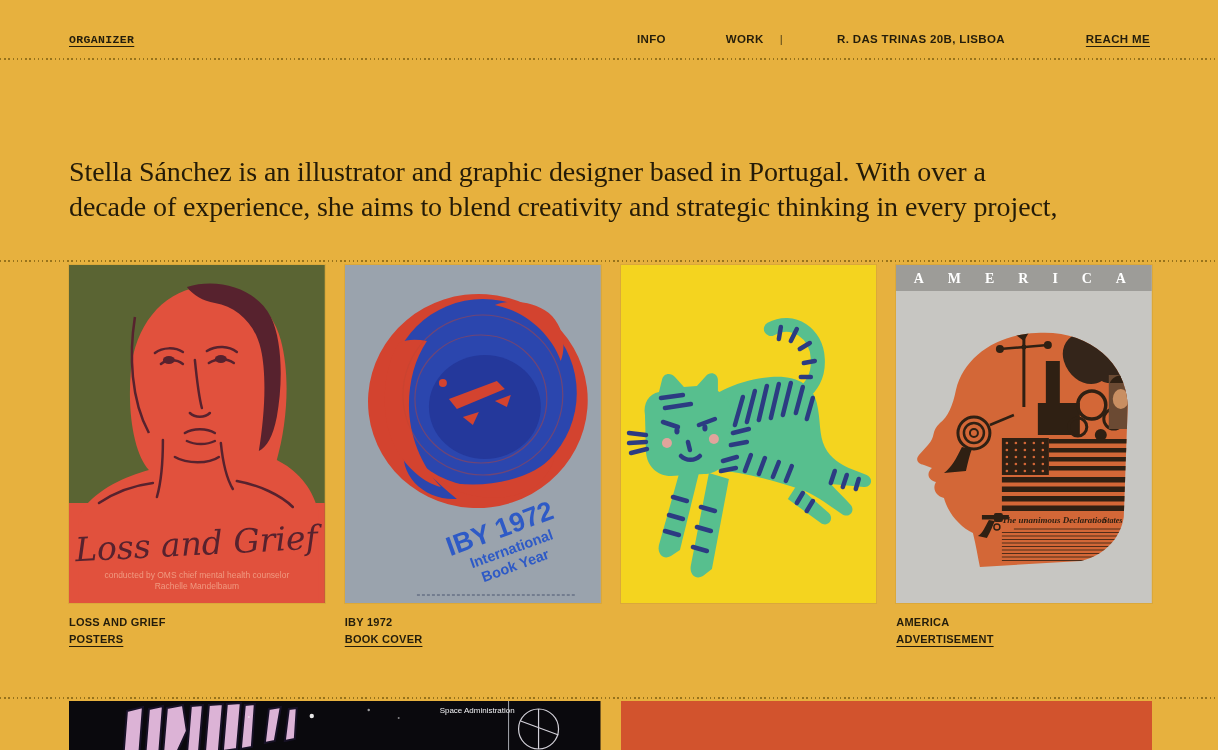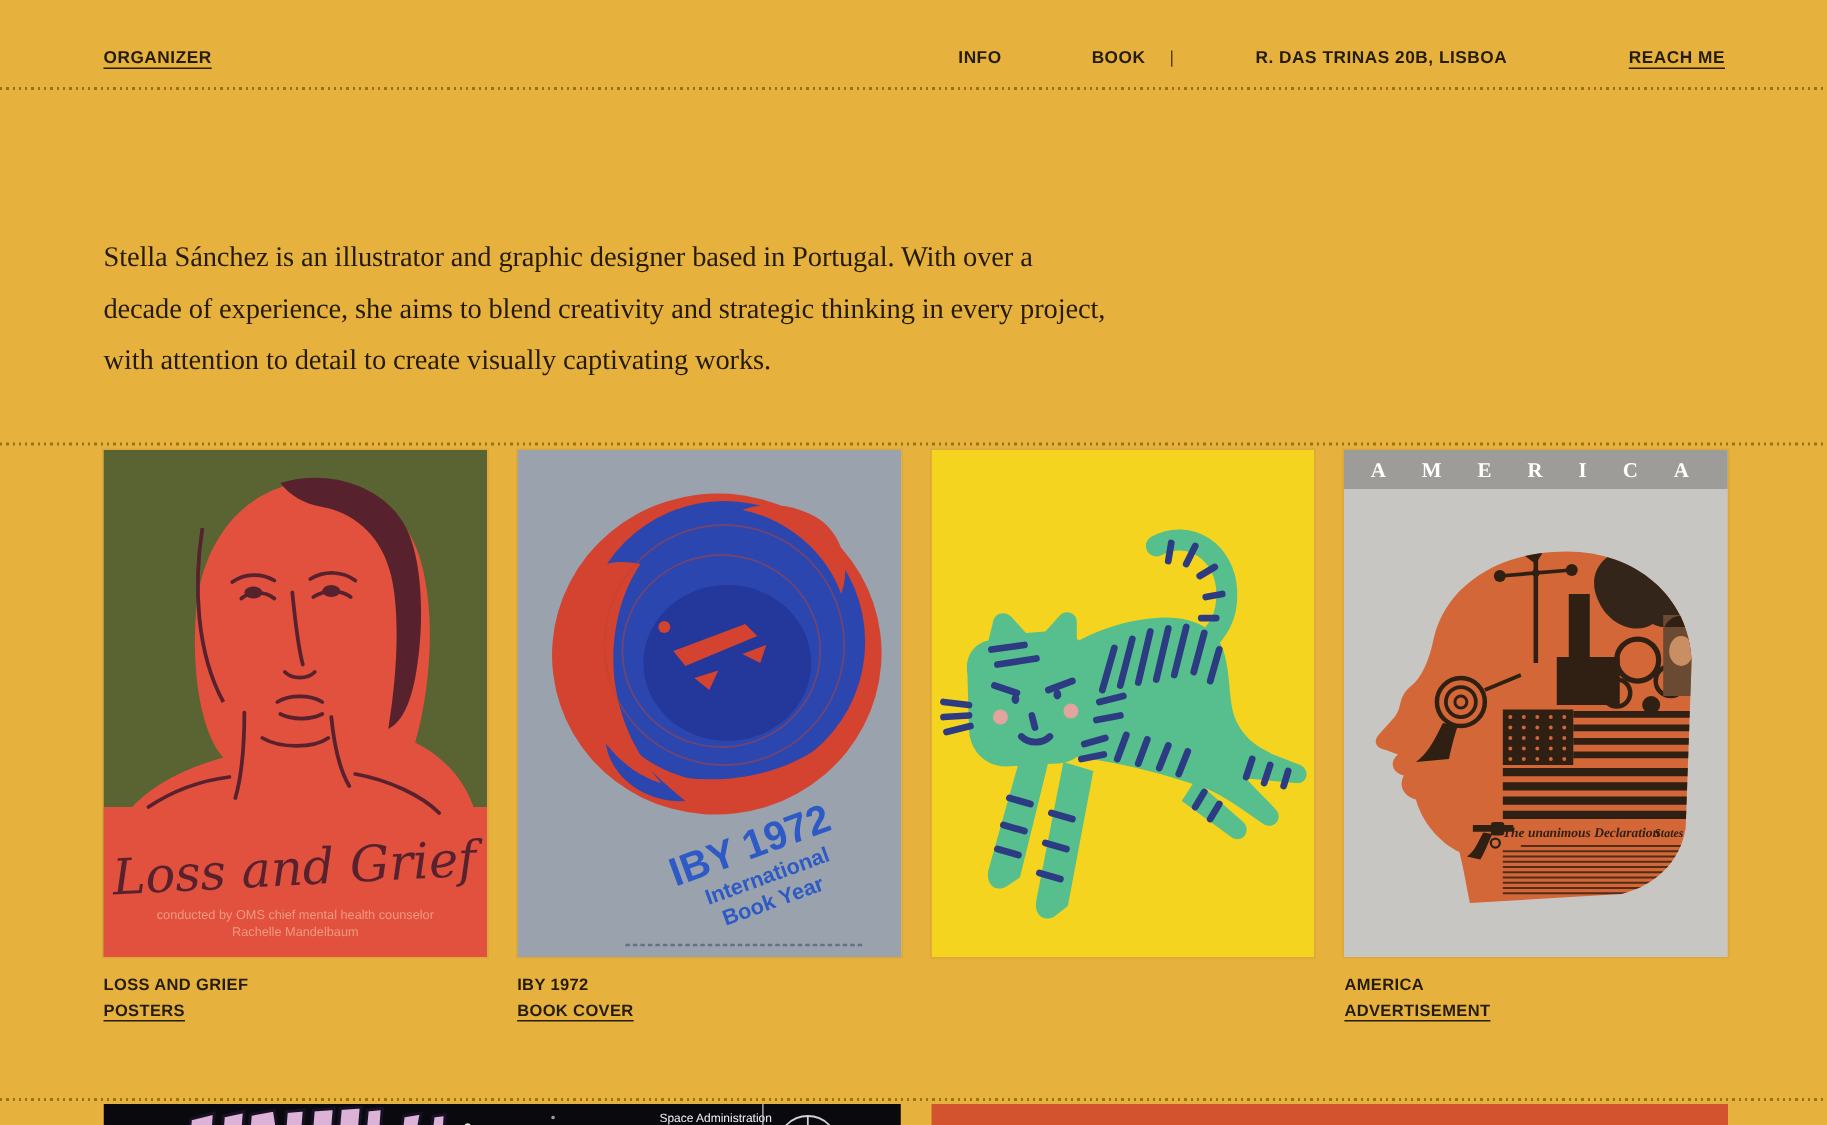--- a/index.html
+++ b/index.html
@@ -10,30 +10,30 @@
   
   .rule { height:2px; width:100%;
     background-image:repeating-linear-gradient(90deg,#7d5e10 0 1.5px, rgba(0,0,0,0) 1.5px 4.2px);
     opacity:.75; }
 
   
   .site-header { height:58px; padding:20px 68px 0 69px; display:flex;
     justify-content:space-between; align-items:center; color:#241d0b; }
   .site-header a, .site-header span { font-size:11.5px; font-weight:700; letter-spacing:.35px;
     color:#241d0b; text-decoration:none; white-space:nowrap; }
-  .brand { text-decoration:underline !important; text-underline-offset:3px; text-decoration-thickness:1px !important; cursor:pointer; }
+  .brand { text-decoration:underline !important; text-underline-offset:3px; text-decoration-thickness:1px !important; cursor:pointer;font-family:Liberation Mono, monospace; }
   .nav { display:flex; align-items:center; gap:16px; }
   .nav .sep { font-weight:400; opacity:.8; }
   .nav .addr { margin-left:2px;padding-left:36px; }
   .nav .reach { margin-left:21px; text-decoration:underline !important; text-underline-offset:3px; cursor:pointer; }
   .nav a { cursor:pointer;padding-left:44px; }
 
   
   .intro { margin:95px 69px 0 69px; max-width:1092px; color:#241b08;
-    font-family:"Liberation Serif", serif; font-size:19px; line-height:34.5px; letter-spacing:-0.1px; }
+    font-family:"Liberation Serif", serif; font-size:28px; line-height:34.5px; letter-spacing:-0.1px; }
   .intro span { display:block; }
 
   .rule.r2 { margin-top:36px; }
   .rule.r3 { margin-top:50px; }
 
   
   .grid { display:grid; grid-template-columns:repeat(4,1fr); column-gap:20px; margin:3px 66px 0 69px; }
   .card .art { width:100%; height:338px; display:block; cursor:pointer; box-shadow:0 0 0 1px rgba(0,0,0,.05); }
   .card .art svg { width:100%; height:100%; display:block; }
   .caption { margin-top:13px; }
@@ -49,32 +49,31 @@
 </style>
 </head>
 <body>
 
 <div class="page">
 
   <header class="site-header">
     <a class="brand">ORGANIZER</a>
     <nav class="nav">
       <a>INFO</a>
-      <a>BOOK</a>
+      <a>WORK</a>
       <span class="sep">|</span>
       <span class="addr">R. DAS TRINAS 20B, LISBOA</span>
       <a class="reach">REACH ME</a>
     </nav>
   </header>
   <div class="rule"></div>
 
   <p class="intro">
     <span>Stella Sánchez is an illustrator and graphic designer based in Portugal. With over a</span>
     <span>decade of experience, she aims to blend creativity and strategic thinking in every project,</span>
-    <span>with attention to detail to create visually captivating works.</span>
   </p>
 
   <div class="rule r2"></div>
 
   <div class="grid">
 
     <figure class="card">
       <div class="art">
         <svg viewBox="0 0 256 338" preserveAspectRatio="none">
           <rect width="256" height="338" fill="#5a6433"></rect>

